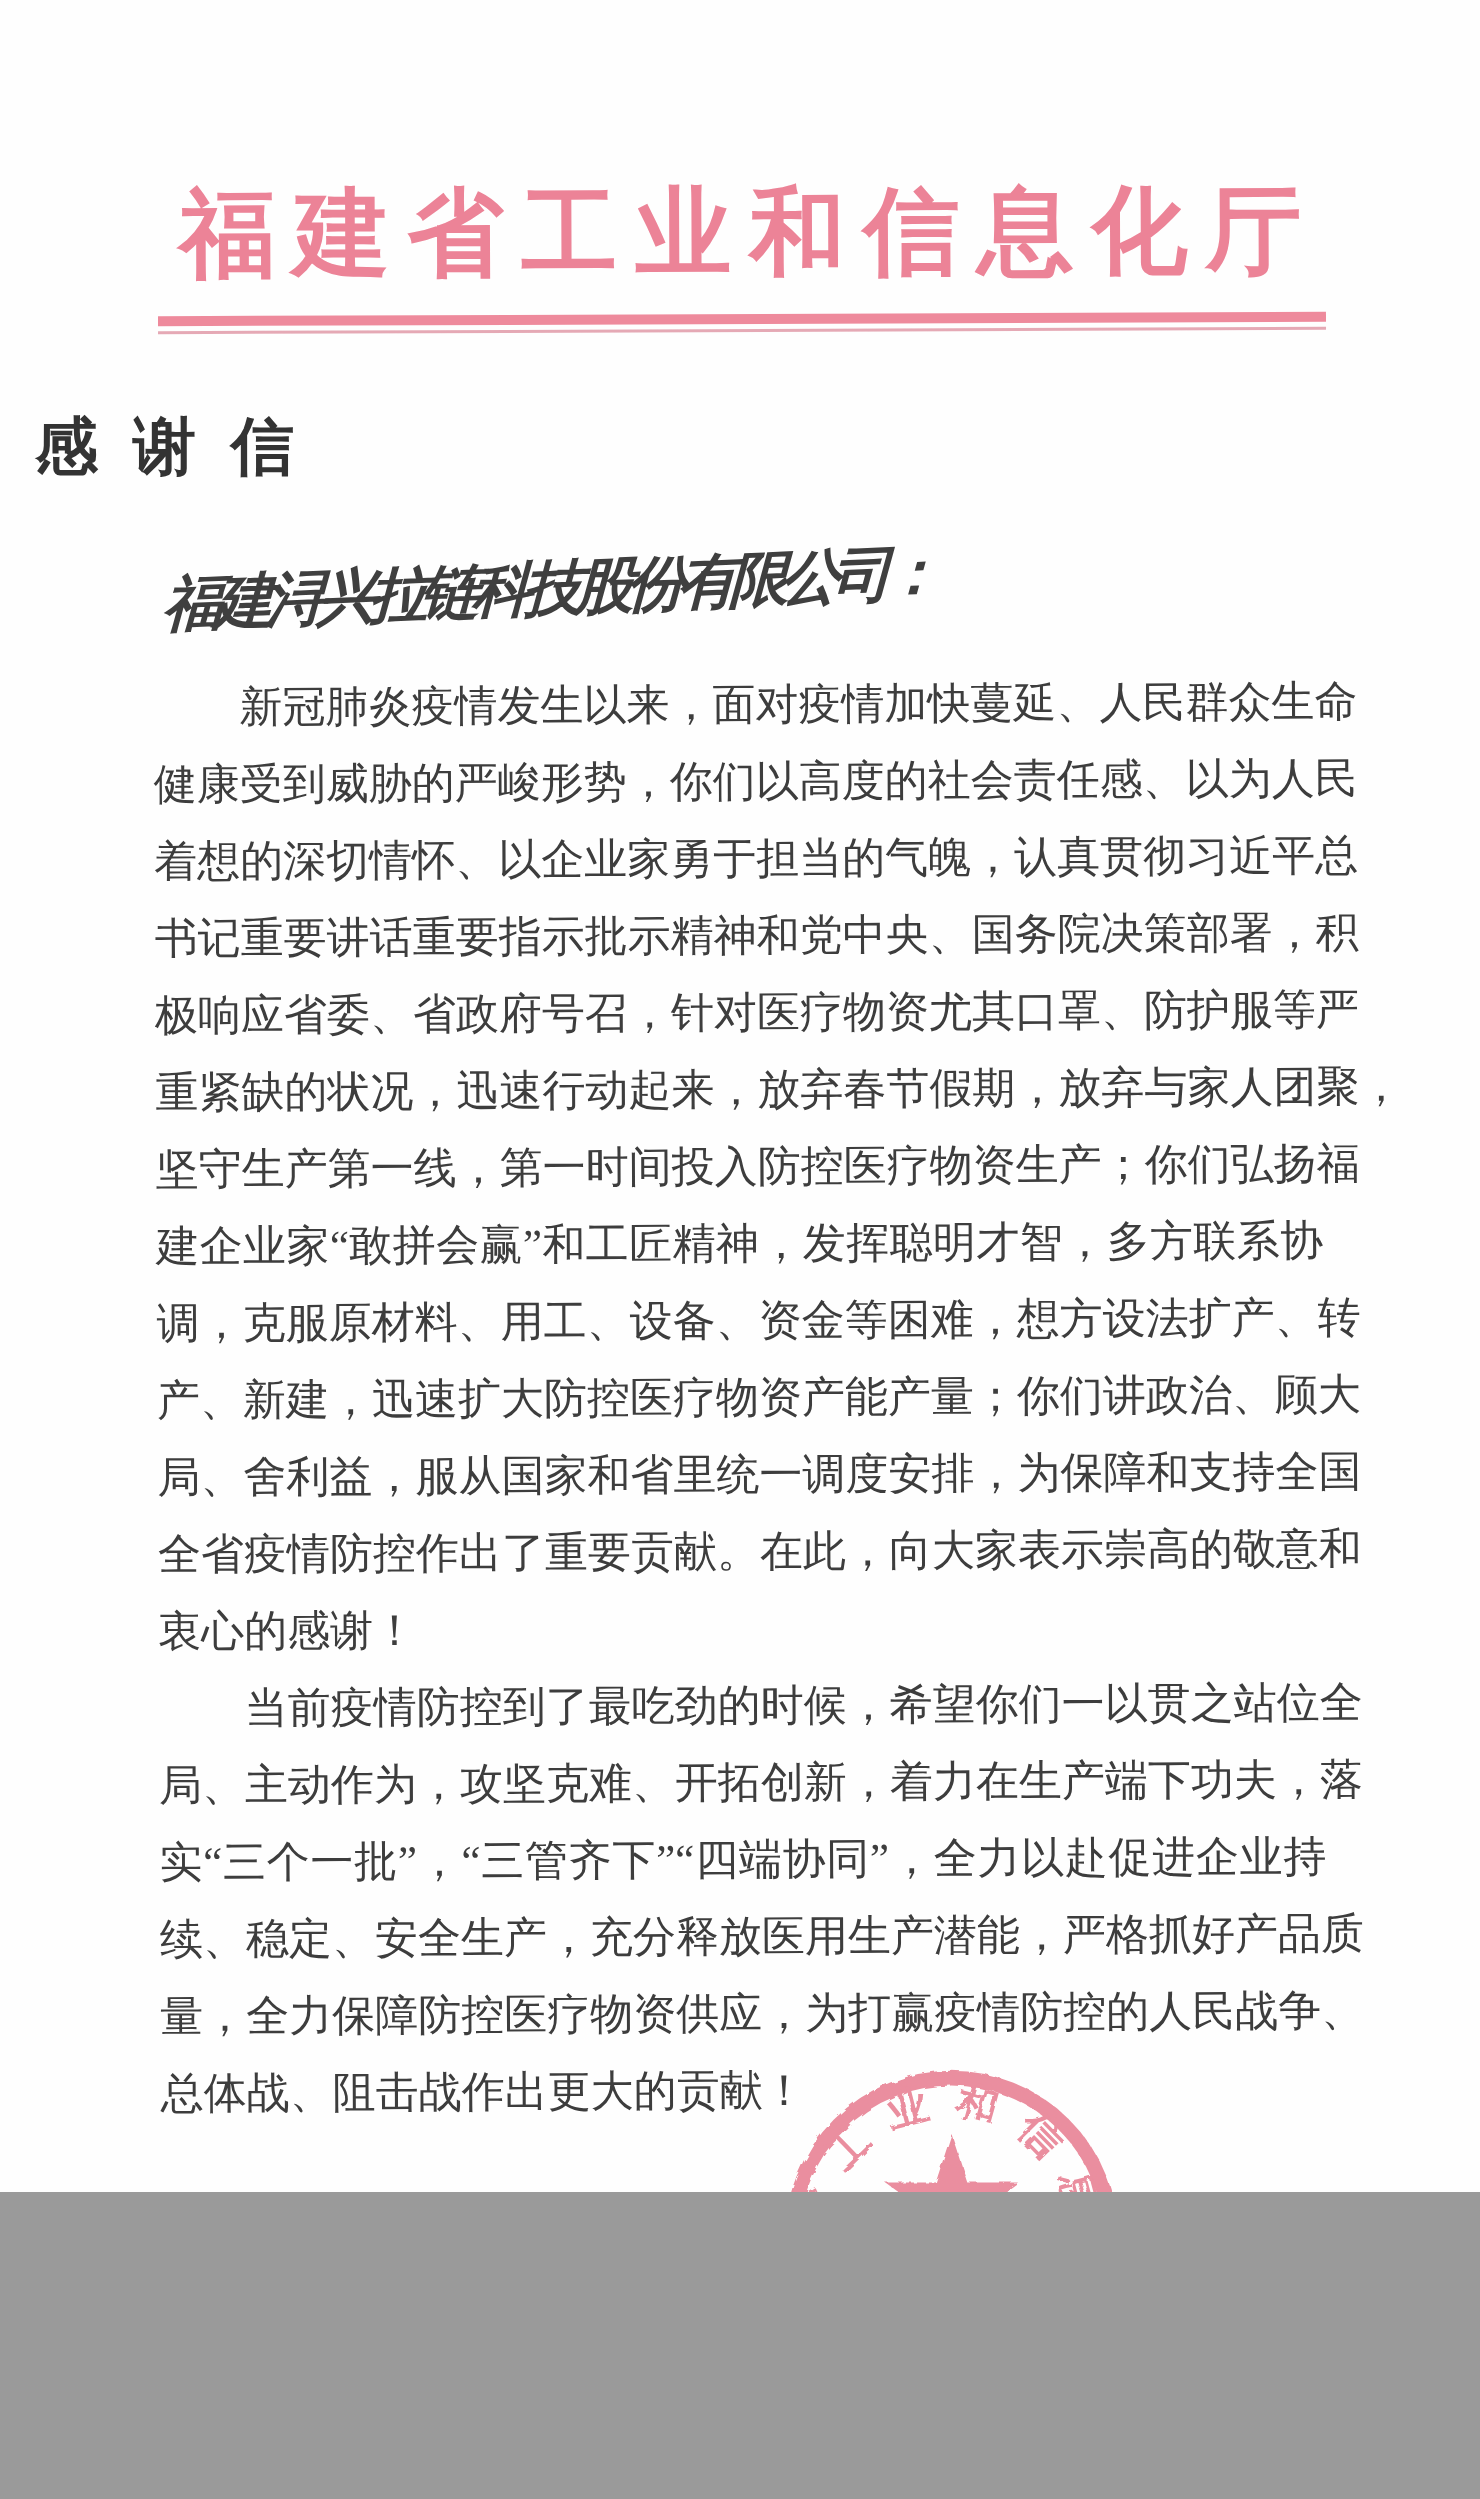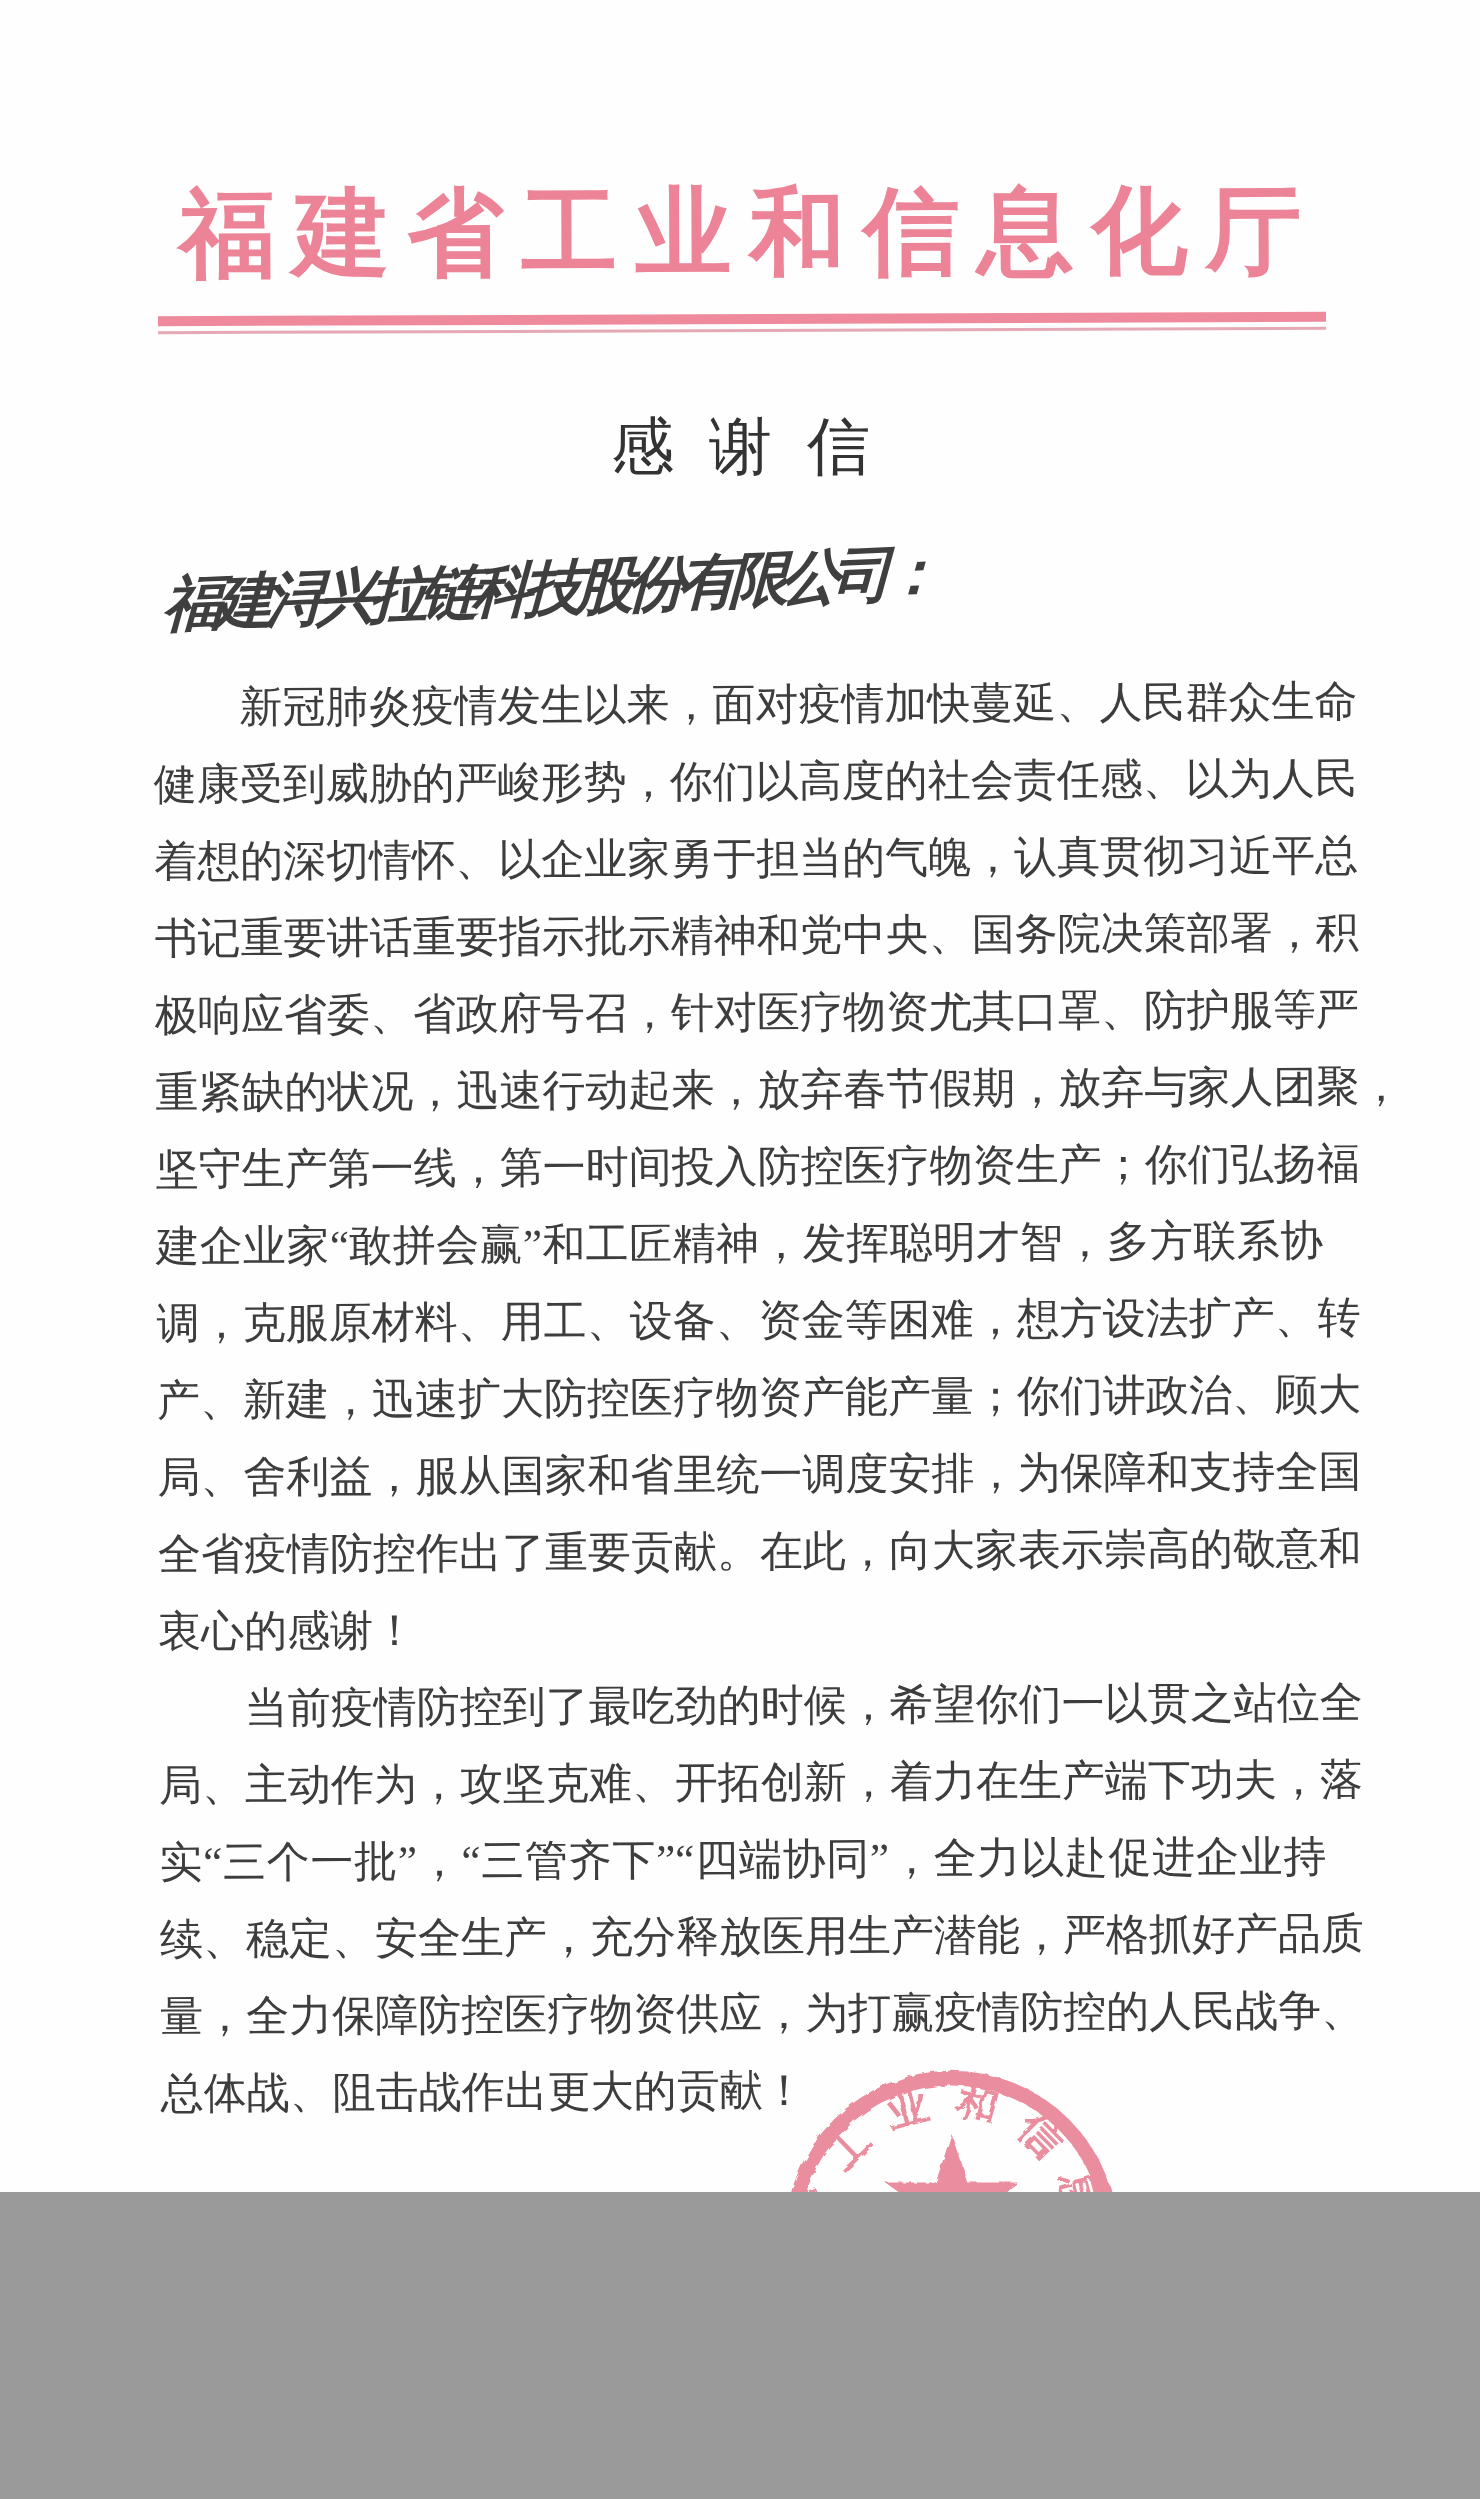--- a/index.html
+++ b/index.html
@@ -39,23 +39,23 @@
   .header-divider .thin {
     height: 3px;
     background: var(--divider-thin-pink, #e09aa8);
     opacity: 0.85;
   }
 
   
   .letter-title {
     position: absolute;
     top: 404px; left: 0; width: 100%;
-    text-align: center;
+    text-align: left;
     font-size: 63px;
-    font-weight: 400;
+    font-weight: 700;
     color: var(--ink-black, #333333);
     letter-spacing: 35px;
     text-indent: 35px;
     white-space: nowrap;
   }
 
   
   .addressee {
     position: absolute;
     top: 565px; left: 163px;

